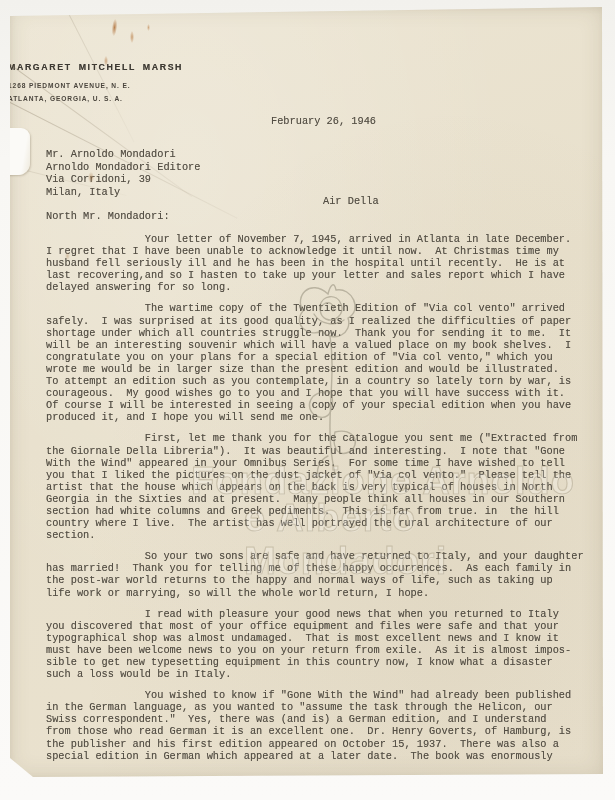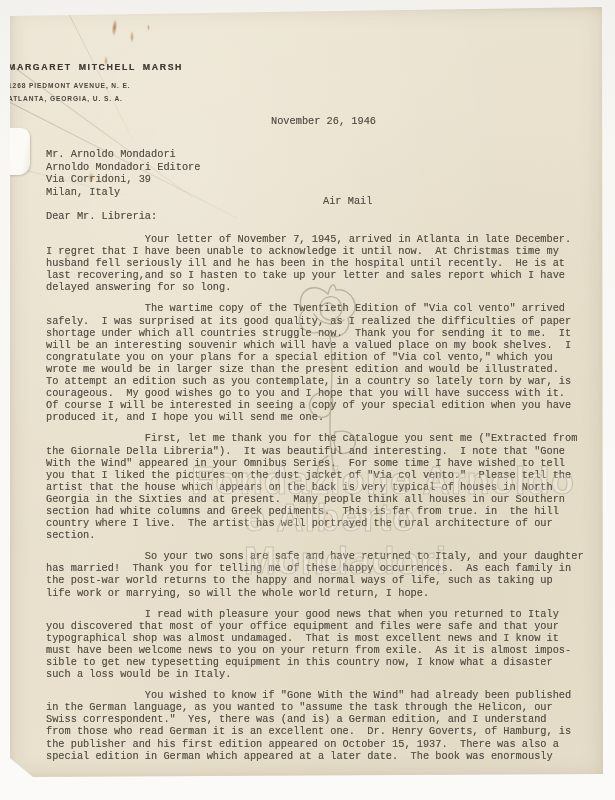--- a/index.html
+++ b/index.html
@@ -98,30 +98,30 @@
     <div class="stain stain-4"></div>
     <div class="stain stain-5"></div>
     <div class="stain stain-6"></div>
 
     <div class="tear"></div>
 
     <div class="lh-name">MARGARET MITCHELL MARSH</div>
     <div class="lh-addr1">1268 PIEDMONT AVENUE, N. E.</div>
     <div class="lh-addr2">ATLANTA, GEORGIA, U. S. A.</div>
 
-    <div class="tw date-line">November 26, 1946</div>
+    <div class="tw date-line">February 26, 1946</div>
 
     <div class="tw recipient">Mr. Arnoldo Mondadori
 Arnoldo Mondadori Editore
 Via Corridoni, 39
 Milan, Italy</div>
 
-    <div class="tw airmail">Air Mail</div>
+    <div class="tw airmail">Air Della</div>
 
-    <div class="tw salutation">Dear Mr. Libreria:</div>
+    <div class="tw salutation">North Mr. Mondadori:</div>
 
     <div class="letter-body">
       <div class="para">                Your letter of November 7, 1945, arrived in Atlanta in late December.
 I regret that I have been unable to acknowledge it until now.  At Christmas time my
 husband fell seriously ill and he has been in the hospital until recently.  He is at
 last recovering,and so I hasten to take up your letter and sales report which I have
 delayed answering for so long.</div>
       <div class="para">                The wartime copy of the Twentieth Edition of "Via col vento" arrived
 safely.  I was surprised at its good quality, as I realized the difficulties of paper
 shortage under which all countries struggle now.  Thank you for sending it to me.  It

